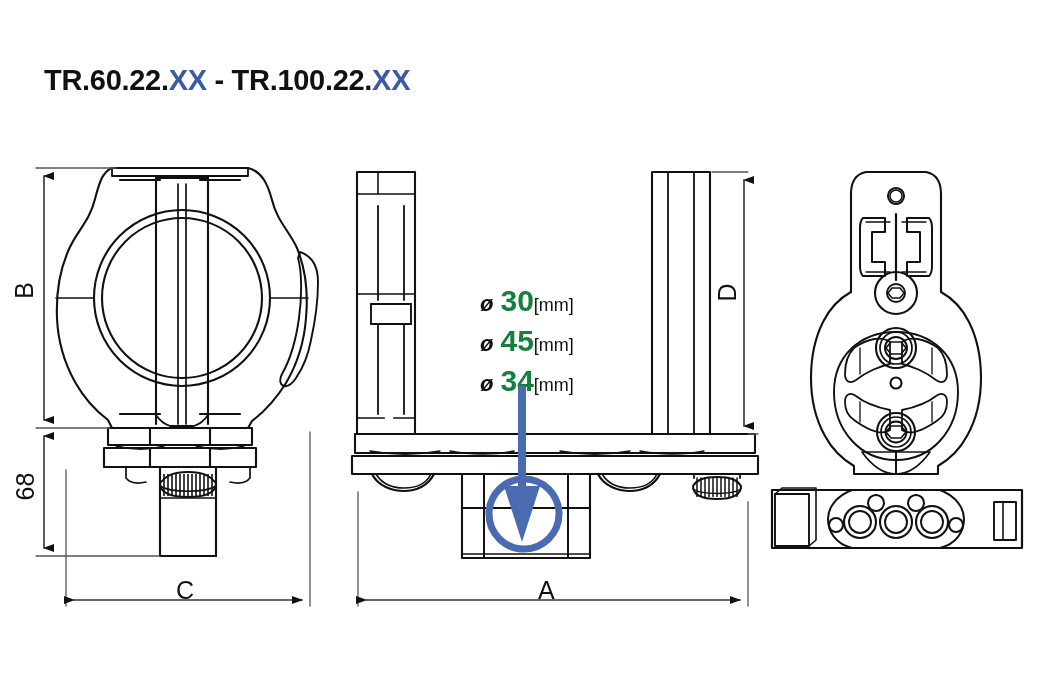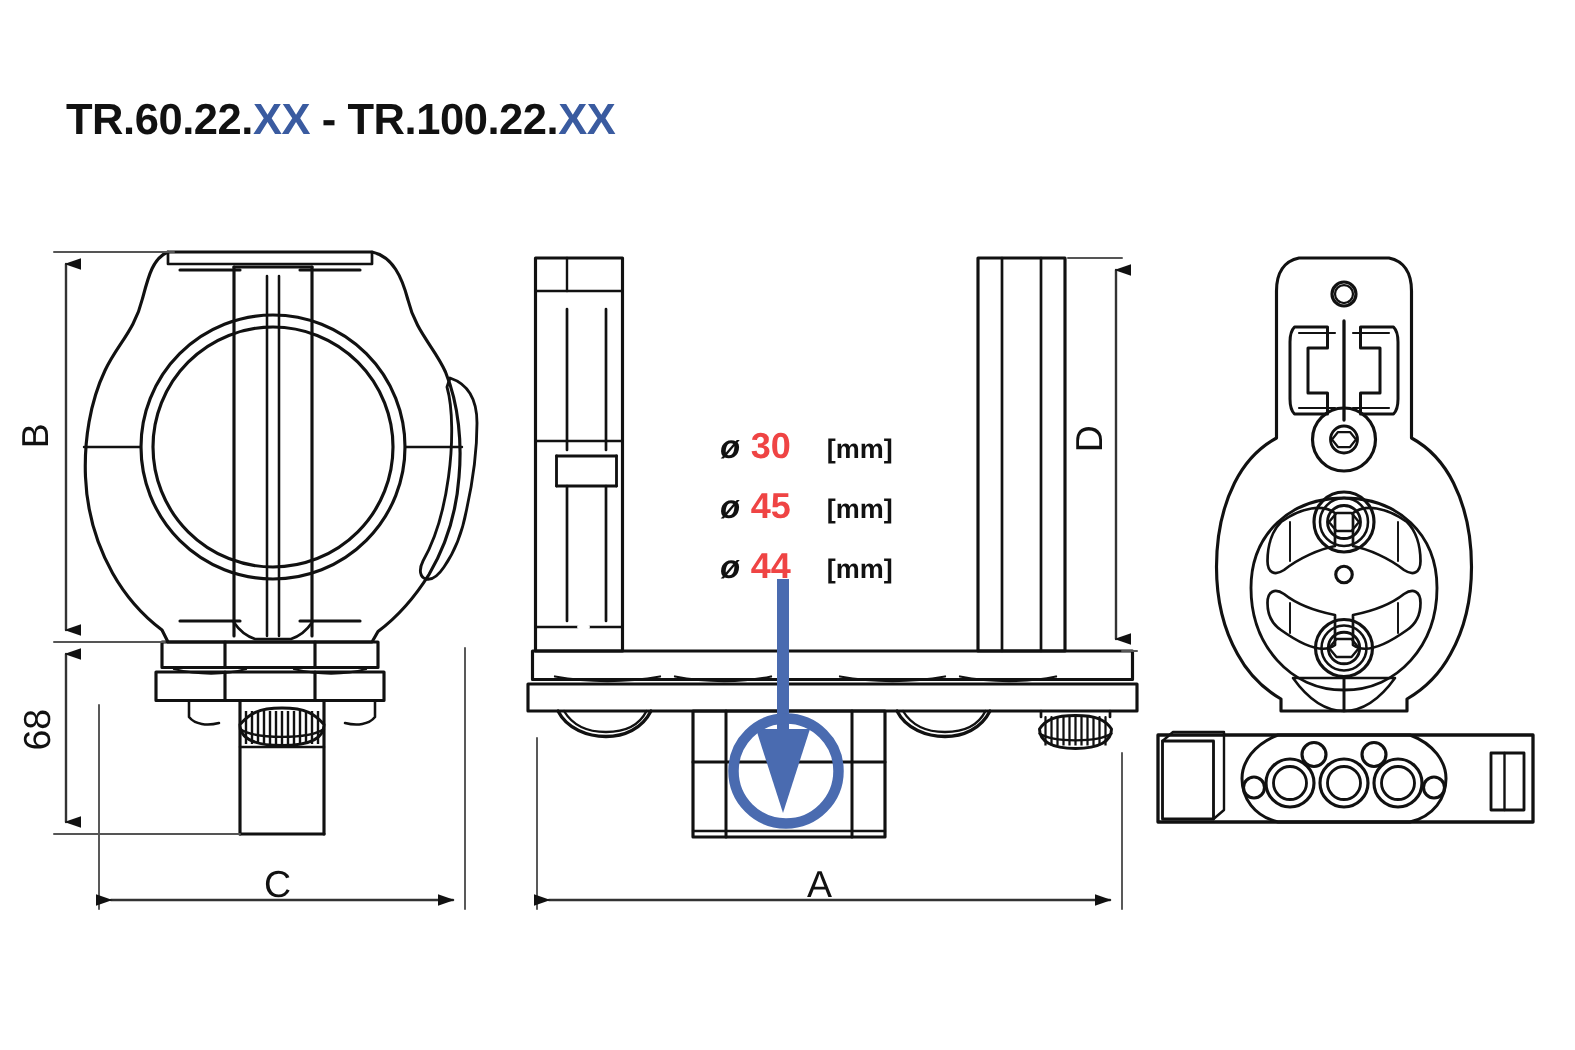--- a/index.html
+++ b/index.html
@@ -55,28 +55,28 @@
     white-space: nowrap;
   }
   .dia-sym {
     font-size: 22px;
     font-weight: bold;
     font-style: italic;
     color: #111111;
     margin-right: 7px;
   }
   .dia-val {
-    font-size: 24px;
+    font-size: 30px;
     font-weight: bold;
-    color: #ef4444;
-    margin-right: 24px;
+    color: #15803d;
+    margin-right: 0;
   }
   .dia-unit {
     font-size: 18px;
-    font-weight: bold;
+    font-weight: normal;
     color: #111111;
   }
 
   
   .dim-label {
     position: absolute;
     font-size: 25px;
     color: #111111;
     user-select: none;
     line-height: 1;
@@ -115,21 +115,21 @@
       <span class="dia-val">30</span>
       <span class="dia-unit">[mm]</span>
     </div>
     <div class="dia-row">
       <span class="dia-sym">ø</span>
       <span class="dia-val">45</span>
       <span class="dia-unit">[mm]</span>
     </div>
     <div class="dia-row">
       <span class="dia-sym">ø</span>
-      <span class="dia-val">44</span>
+      <span class="dia-val">34</span>
       <span class="dia-unit">[mm]</span>
     </div>
   </div>
 
   <div class="dim-label rot" id="label-B">B</div>
   <div class="dim-label rot" id="label-68">68</div>
   <div class="dim-label" id="label-C">C</div>
   <div class="dim-label" id="label-A">A</div>
   <div class="dim-label rot" id="label-D">D</div>
 

